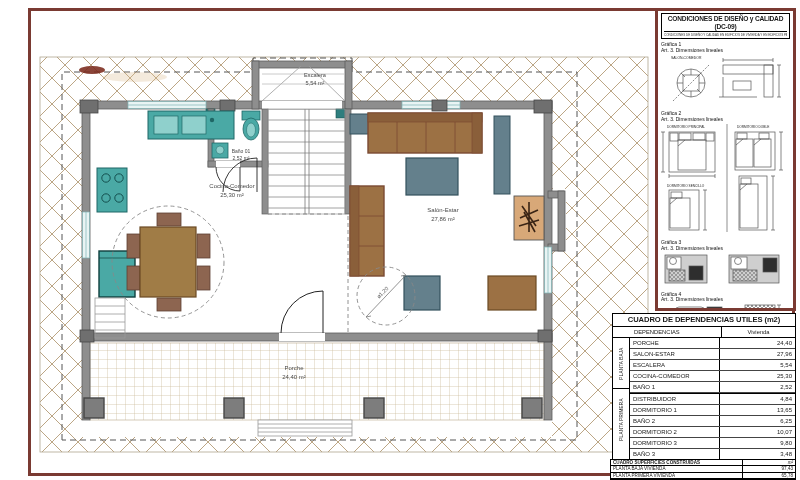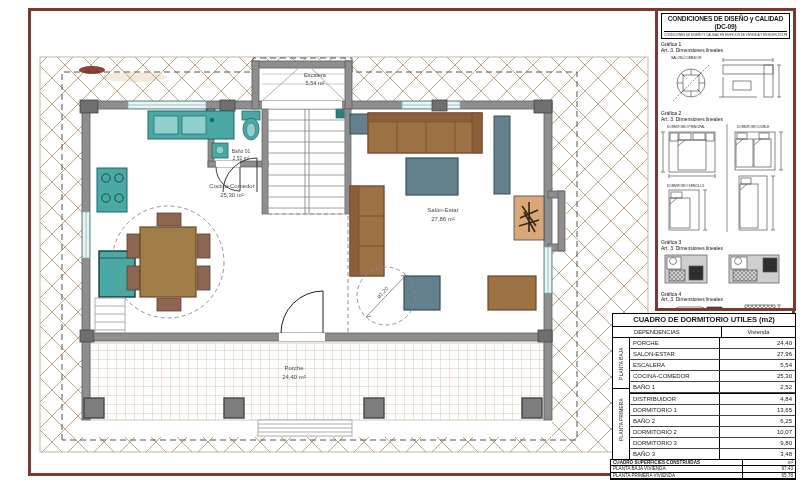--- a/index.html
+++ b/index.html
@@ -346,21 +346,21 @@
         <rect x="46" y="22" width="13" height="12" fill="url(#chk)"></rect>
         <rect x="84" y="2" width="30" height="13" fill="url(#chk)"></rect>
         <rect x="84" y="19" width="22" height="12" fill="url(#chk)"></rect>
         <path d="M84,36 H106 M84,34 V38 M106,34 V38 M118,2 V15 M116,2 H120 M116,15 H120"></path>
       </g>
     </svg>
   </div>
 </div>
 
 <div id="tbl-utiles" class="abs">
-  <div class="t1-title">CUADRO DE DORMITORIO UTILES (m2)</div>
+  <div class="t1-title">CUADRO DE DEPENDENCIAS UTILES (m2)</div>
   <div class="t1-head">
     <div class="c1">DEPENDENCIAS</div>
     <div class="c2">Vivienda</div>
   </div>
   <div class="t1-body">
     <div class="t1-vcol">
       <div class="t1-vcell" style="height:50px">
           <span>PLANTA BAJA</span>
         </div>
       <div class="t1-vcell" style="height:60px;border-top:1.2px solid #000">

